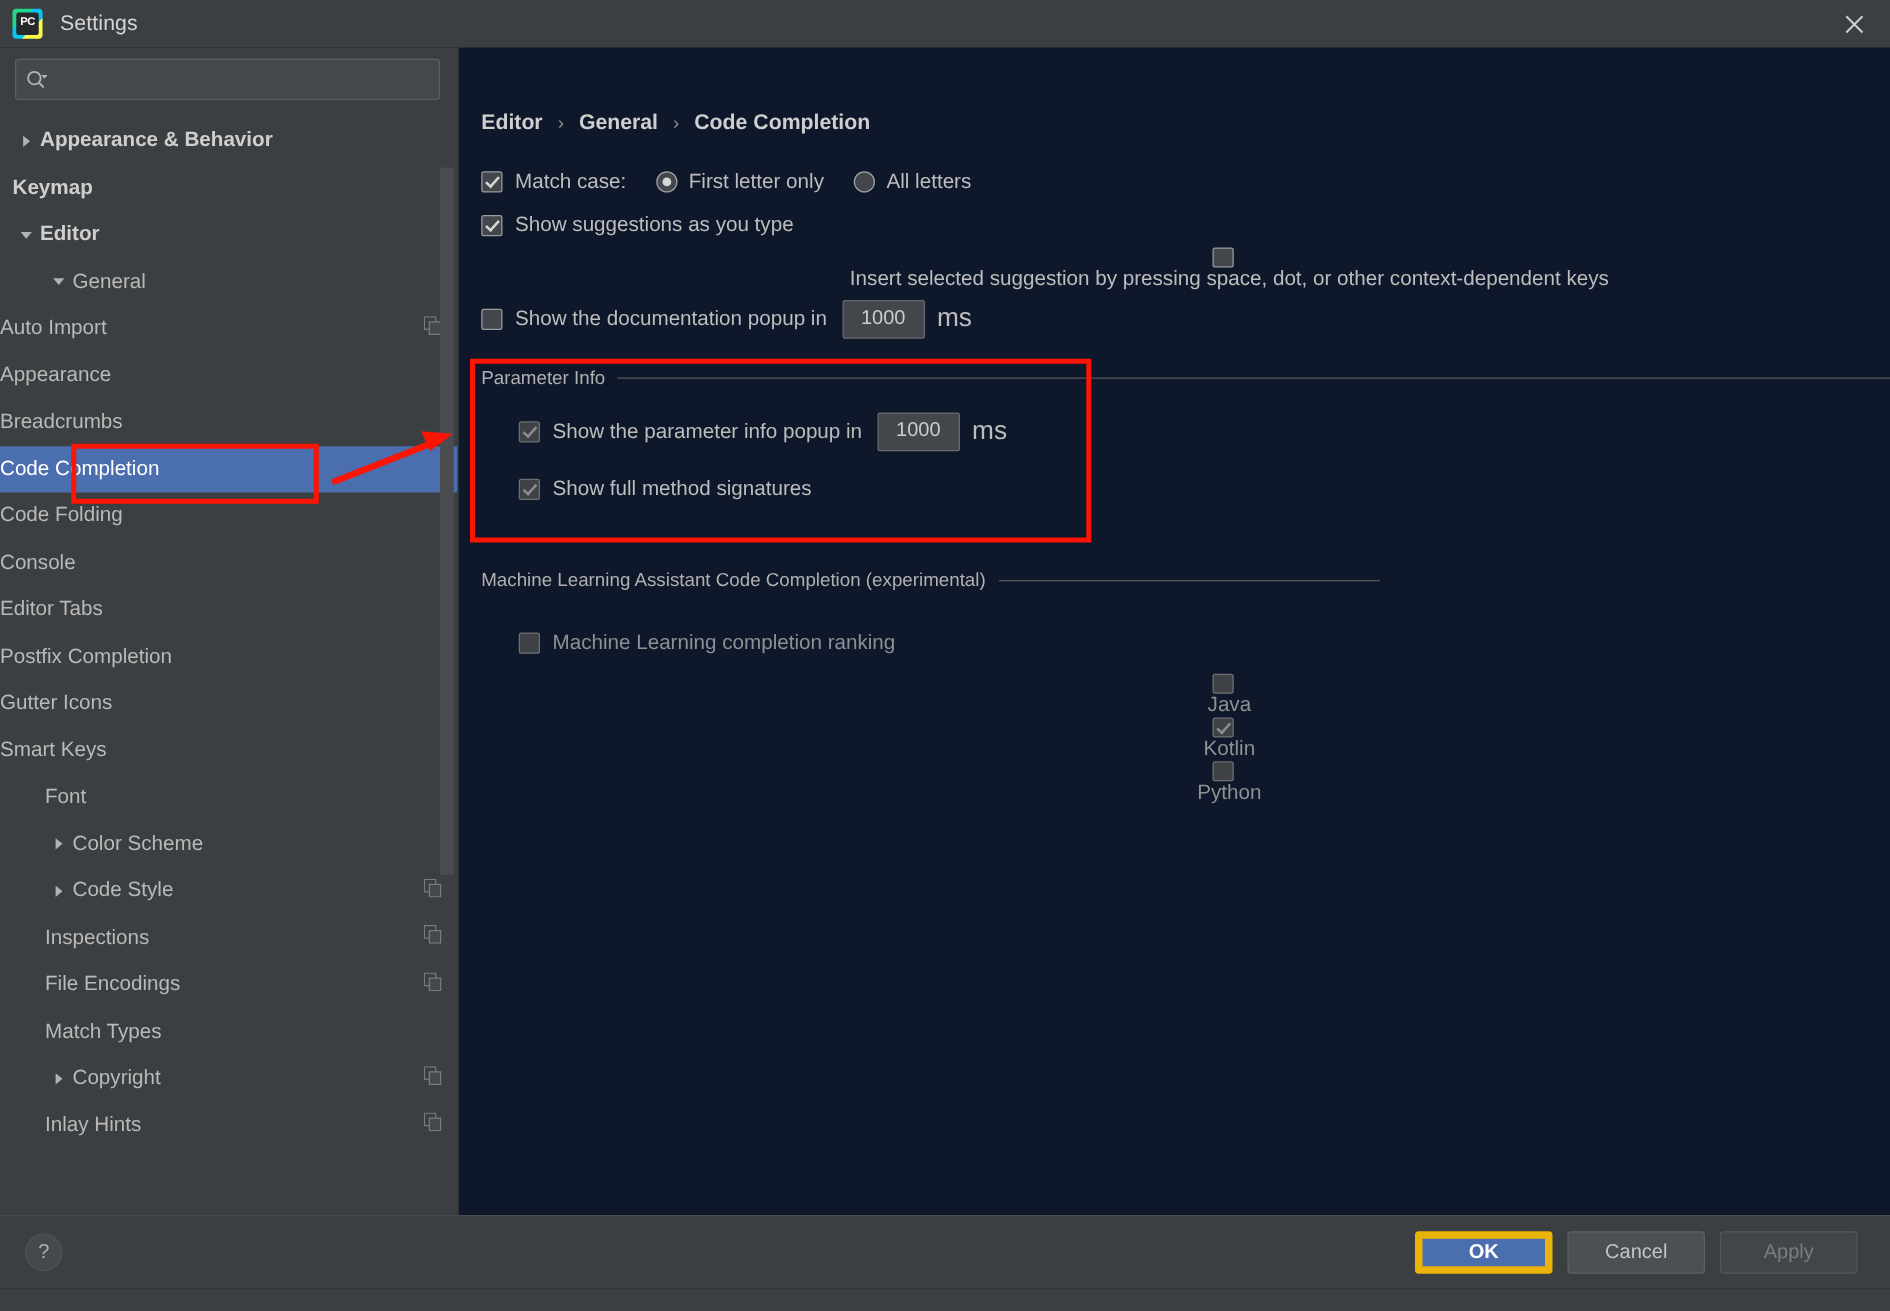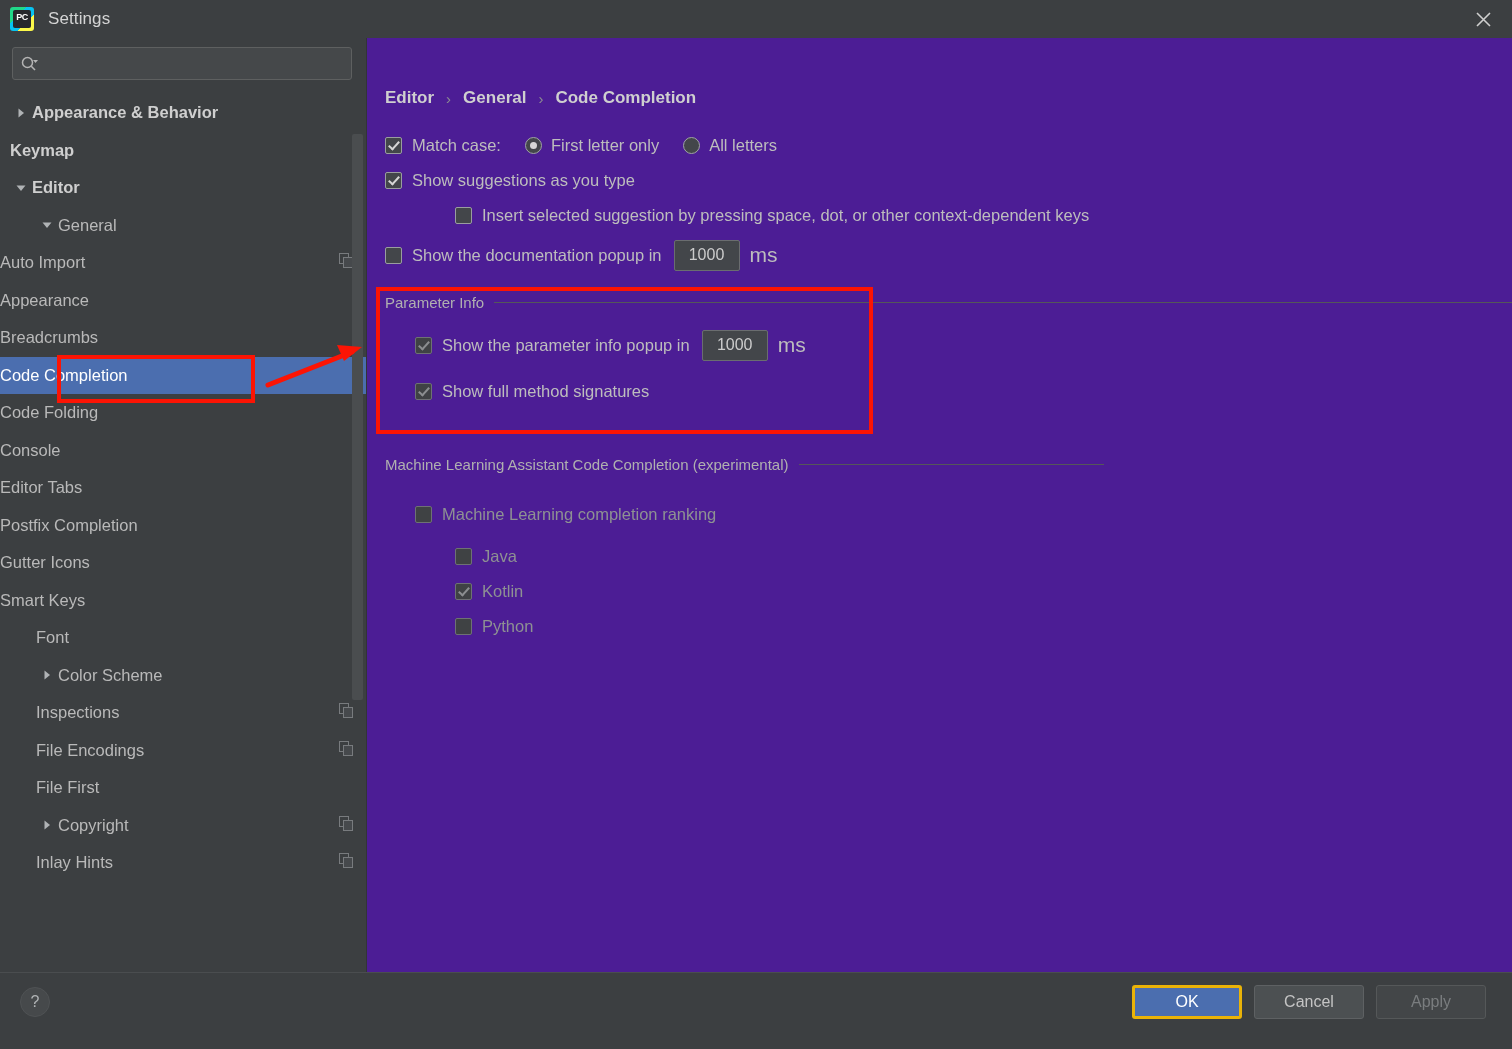--- a/index.html
+++ b/index.html
@@ -12,21 +12,21 @@
     height: 1049px;
     overflow: hidden;
     font-family: "Liberation Sans", "DejaVu Sans", sans-serif;
     color: #bbbbbb;
     -webkit-font-smoothing: antialiased;
   }
   .dialog {
     position: relative;
     width: 1512px;
     height: 1031px;
-    background: #4c1d95;
+    background: #0f172a;
     display: flex;
     flex-direction: column;
   }
 
   
   .titlebar {
     height: 38px;
     min-height: 38px;
     background: #3c3f41;
     display: flex;
@@ -194,21 +194,21 @@
   .opt-row {
     display: flex;
     align-items: center;
     font-size: 16.5px;
     color: #bdbdbd;
     height: 35px;
     padding-left: 18px;
     white-space: nowrap;
   }
   .opt-row.indent2 { padding-left: 48px; }
-  .opt-row.indent3 { padding-left: 88px; }
+  .opt-row.indent3 { padding-left: 88px; flex-direction: column; }
 
   .cb {
     width: 17px; height: 17px;
     min-width: 17px;
     border: 1px solid #9a9da0;
     border-radius: 2px;
     background: #43464a;
     margin-right: 10px;
     position: relative;
     box-sizing: border-box;
@@ -338,23 +338,23 @@
     font-family: "Liberation Sans", sans-serif;
     display: flex; align-items: center; justify-content: center;
     cursor: pointer;
     box-sizing: border-box;
     border: 1px solid #5e6163;
     background: #4c5052;
     color: #c4c4c4;
   }
   .btn.primary {
     background: #4b6eaf;
-    border: 3px solid #eab308;
+    border: 6px solid #eab308;
     color: #ffffff;
-    font-weight: normal;
+    font-weight: bold;
   }
   .btn.disabled {
     background: #434648;
     border: 1px solid #555859;
     color: #7a7d7f;
     cursor: default;
   }
 </style>
 </head>
 <body>
@@ -455,35 +455,47 @@
           </div>
           <div class="tree-row lvl1">
             <span class="twisty">
               <svg width="12" height="12" viewBox="0 0 12 12">
                 <path d="M3.5 1.5 L3.5 10.5 L9 6 Z" fill="#b0b3b5"></path>
               </svg>
             </span>
             <span class="label">Color Scheme</span>
           </div>
           <div class="tree-row lvl1">
+            <span class="twisty">
+              <svg width="12" height="12" viewBox="0 0 12 12">
+                <path d="M3.5 1.5 L3.5 10.5 L9 6 Z" fill="#b0b3b5"></path>
+              </svg>
+            </span>
+            <span class="label">Code Style</span>
+            <span class="spacer-icon"><svg width="15" height="15" viewBox="0 0 15 15">
+                <rect x="0.5" y="0.5" width="9" height="10" stroke="#8d9093" fill="none" stroke-width="1"></rect>
+                <rect x="4.5" y="4.5" width="9" height="10" stroke="#8d9093" fill="#4a4d50" stroke-width="1"></rect>
+              </svg></span>
+          </div>
+          <div class="tree-row lvl1">
             <span class="label">Inspections</span>
             <span class="spacer-icon"><svg width="15" height="15" viewBox="0 0 15 15">
                 <rect x="0.5" y="0.5" width="9" height="10" stroke="#8d9093" fill="none" stroke-width="1"></rect>
                 <rect x="4.5" y="4.5" width="9" height="10" stroke="#8d9093" fill="#4a4d50" stroke-width="1"></rect>
               </svg></span>
           </div>
           <div class="tree-row lvl1">
             <span class="label">File Encodings</span>
             <span class="spacer-icon"><svg width="15" height="15" viewBox="0 0 15 15">
                 <rect x="0.5" y="0.5" width="9" height="10" stroke="#8d9093" fill="none" stroke-width="1"></rect>
                 <rect x="4.5" y="4.5" width="9" height="10" stroke="#8d9093" fill="#4a4d50" stroke-width="1"></rect>
               </svg></span>
           </div>
           <div class="tree-row lvl1">
-            <span class="label">File First</span>
+            <span class="label">Match Types</span>
           </div>
           <div class="tree-row lvl1">
             <span class="twisty">
               <svg width="12" height="12" viewBox="0 0 12 12">
                 <path d="M3.5 1.5 L3.5 10.5 L9 6 Z" fill="#b0b3b5"></path>
               </svg>
             </span>
             <span class="label">Copyright</span>
             <span class="spacer-icon"><svg width="15" height="15" viewBox="0 0 15 15">
                 <rect x="0.5" y="0.5" width="9" height="10" stroke="#8d9093" fill="none" stroke-width="1"></rect>

